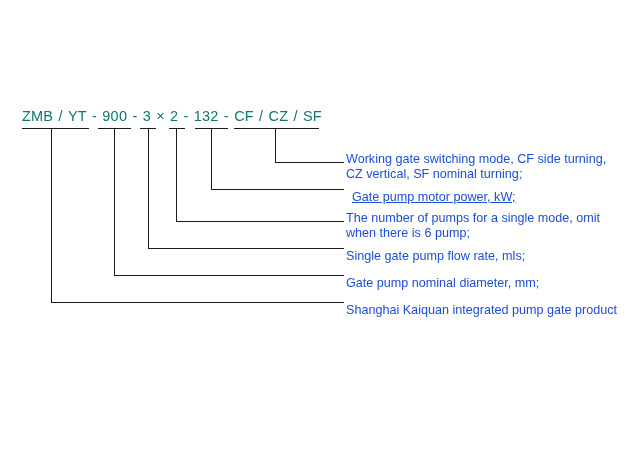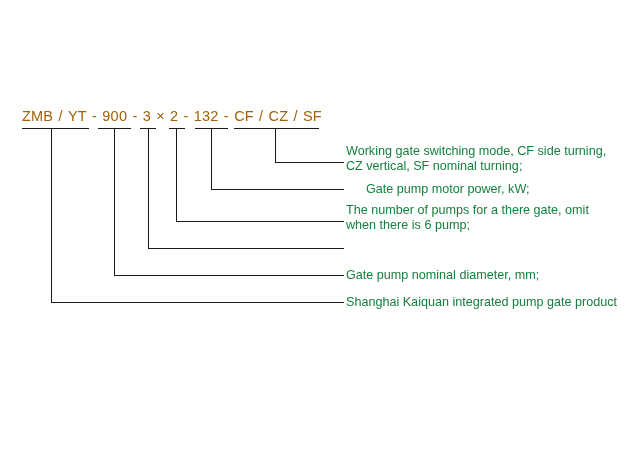--- a/index.html
+++ b/index.html
@@ -15,21 +15,21 @@
     font-family: "Liberation Sans", sans-serif;
     overflow: hidden;
   }
 
   
   #code-line {
     position: absolute;
     left: 22px;
     top: 108px;
     font-size: 14.5px;
-    color: #a16207;
+    color: #0f766e;
     white-space: nowrap;
     letter-spacing: 0.2px;
   }
   #code-line .seg { display: inline-block; }
   #code-line .sep { display: inline-block; padding: 0 1px; }
 
   
   .vline {
     position: absolute;
     width: 1px;
@@ -39,22 +39,23 @@
     position: absolute;
     height: 1px;
     background: #1a1a1a;
   }
 
   
   .label {
     position: absolute;
     font-size: 12.6px;
     line-height: 15px;
-    color: #15803d;
+    color: #1d4ed8;
     white-space: nowrap;
+    margin-top: 8px;
   }
 </style>
 </head>
 <body>
 
 <div id="page">
 
   <div id="code-line">
     <span class="seg">ZMB</span>
     <span class="sep">/</span>
@@ -98,29 +99,32 @@
   <div class="hline" style="left:140px; top:128px; width:16px;"></div>
   <div class="hline" style="left:169px; top:128px; width:16px;"></div>
   <div class="hline" style="left:195px; top:128px; width:33px;"></div>
   <div class="hline" style="left:234px; top:128px; width:85px;"></div>
 
   <div class="label" style="left:346px; top:144px;">
     <div>Working gate switching mode, CF side turning,</div>
     <div>CZ vertical, SF nominal turning;</div>
   </div>
 
-  <div class="label" style="left:366px; top:182px;">
+  <div class="label" style="left:352px; top:182px;text-decoration:underline;">
     <div>Gate pump motor power, kW;</div>
   </div>
 
   <div class="label" style="left:346px; top:203px;">
-    <div>The number of pumps for a there gate, omit</div>
+    <div>The number of pumps for a single mode, omit</div>
     <div>when there is 6 pump;</div>
   </div>
 
+  <div class="label" style="left:346px; top:241px;">
+    <div>Single gate pump flow rate, mls;</div>
+  </div>
 
   <div class="label" style="left:346px; top:295px;">
     <div>Shanghai Kaiquan integrated pump gate product</div>
   </div>
 
   <div class="label" style="left:346px; top:268px;">
     <div>Gate pump nominal diameter, mm;</div>
   </div>
 
 </div>

